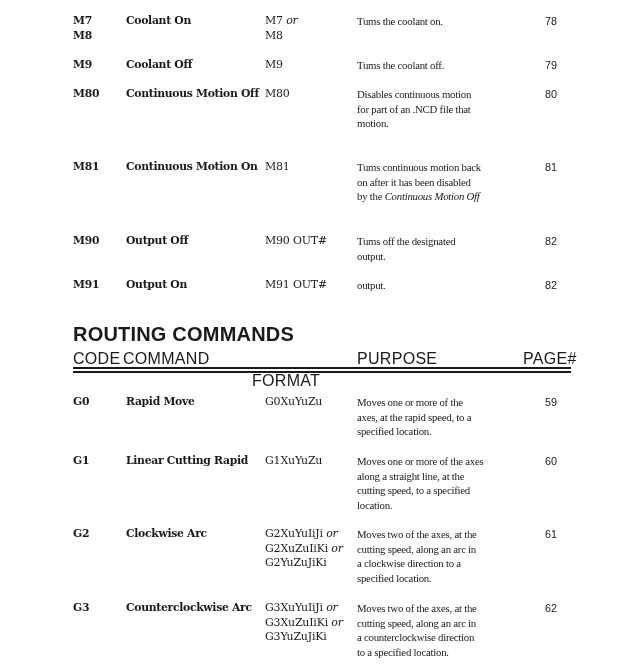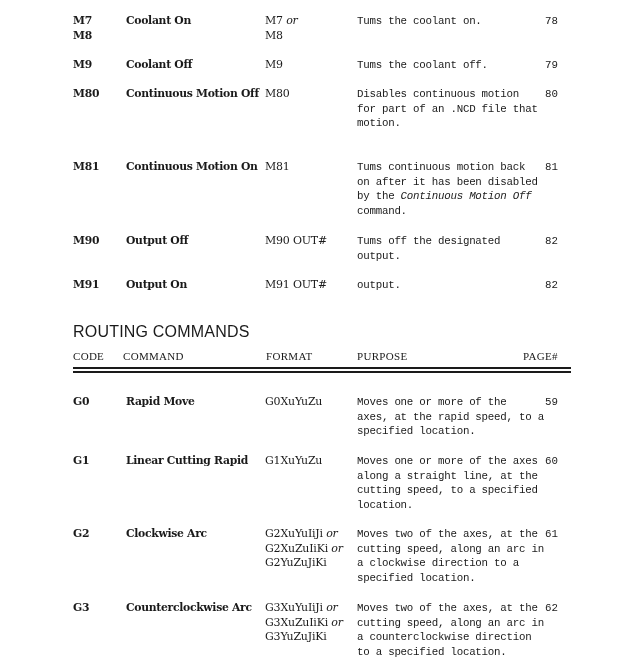--- a/index.html
+++ b/index.html
@@ -1,26 +1,26 @@
 <!DOCTYPE html>
 <html><head>
 <meta charset="utf-8">
 <style>
   html, body { margin: 0; padding: 0; background: #ffffff; }
   body { width: 623px; height: 672px; position: relative; overflow: hidden; color: #1a1a1a; }
   .row { position: absolute; left: 0; width: 623px; font-size: 11.2px; line-height: 14.6px; }
   .row .code { position: absolute; left: 73px; font-weight: bold; font-family: "DejaVu Serif", serif; font-size: 10.8px; letter-spacing: -0.2px; }
   .row .cmd { position: absolute; left: 126px; font-weight: bold; font-family: "DejaVu Serif", serif; font-size: 10.8px; letter-spacing: -0.3px; white-space: nowrap; }
   .row .fmt { position: absolute; left: 265px; font-family: "DejaVu Serif", serif; font-size: 11px; letter-spacing: -0.2px; white-space: nowrap; }
-  .row .purp { position: absolute; left: 357px; width: 180px; font-family: Liberation Mono, monospace; font-size: 10.8px; letter-spacing: -0.25px; }
-  .row .page { position: absolute; left: 545px; font-family: Liberation Mono, monospace; font-size: 10.8px; }
+  .row .purp { position: absolute; left: 357px; width: 180px; font-family: Liberation Serif, serif; font-size: 10.8px; letter-spacing: -0.25px; }
+  .row .page { position: absolute; left: 545px; font-family: Liberation Sans, sans-serif; font-size: 10.8px; }
   .line { display: block; white-space: nowrap; }
   em { font-style: italic; }
-  .section-title { position: absolute; left: 73px; top: 323px; font-family: "Liberation Sans", sans-serif; font-weight: normal; font-size: 16px; letter-spacing: 0.2px; }
-  .hdr { position: absolute; top: 350px; font-family: Liberation Serif, serif; font-size: 11px; letter-spacing: 0.3px; }
+  .section-title { position: absolute; left: 73px; top: 323px; font-family: "Liberation Sans", sans-serif; font-weight: bold; font-size: 20px; letter-spacing: 0.2px; }
+  .hdr { position: absolute; top: 350px; font-family: Liberation Sans, sans-serif; font-size: 16px; letter-spacing: 0.3px; }
   .rule { position: absolute; left: 73px; width: 498px; height: 1.5px; background: #1a1a1a; }
 </style>
 </head>
 <body>
 
 <div class="row" style="top:14px;">
   <div class="code">
     <span class="line">M7</span>
     <span class="line">M8</span>
   </div>
@@ -70,21 +70,20 @@
       <span class="line">M81</span>
     </div>
   <div class="cmd">Continuous Motion On</div>
   <div class="fmt">
       <span class="line">M81</span>
     </div>
   <div class="purp">
     <span class="line">Tums continuous motion back</span>
     <span class="line">on after it has been disabled</span>
     <span class="line"><span>by the </span><em>Continuous Motion Off</em></span>
-    <span class="line">command.</span>
   </div>
   <div class="page">81</div>
 </div>
 
 <div class="row" style="top:234px;">
   <div class="code">
       <span class="line">M90</span>
     </div>
   <div class="cmd">Output Off</div>
   <div class="fmt">
@@ -108,21 +107,21 @@
   <div class="purp">
     <span class="line">output.</span>
   </div>
   <div class="page">82</div>
 </div>
 
 <div class="section-title">ROUTING COMMANDS</div>
 
 <div class="hdr" style="left:73px;">CODE</div>
 <div class="hdr" style="left:123px;">COMMAND</div>
-<div class="hdr" style="left:266px;">FORMAT</div>
+<div class="hdr" style="left:252px;margin-top:22px;">FORMAT</div>
 <div class="hdr" style="left:357px;">PURPOSE</div>
 <div class="hdr" style="left:523px;">PAGE#</div>
 
 <div class="rule" style="top:367px;"></div>
 <div class="rule" style="top:371px;"></div>
 
 <div class="row" style="top:395px;">
   <div class="code">G0</div>
   <div class="cmd">Rapid Move</div>
   <div class="fmt">

